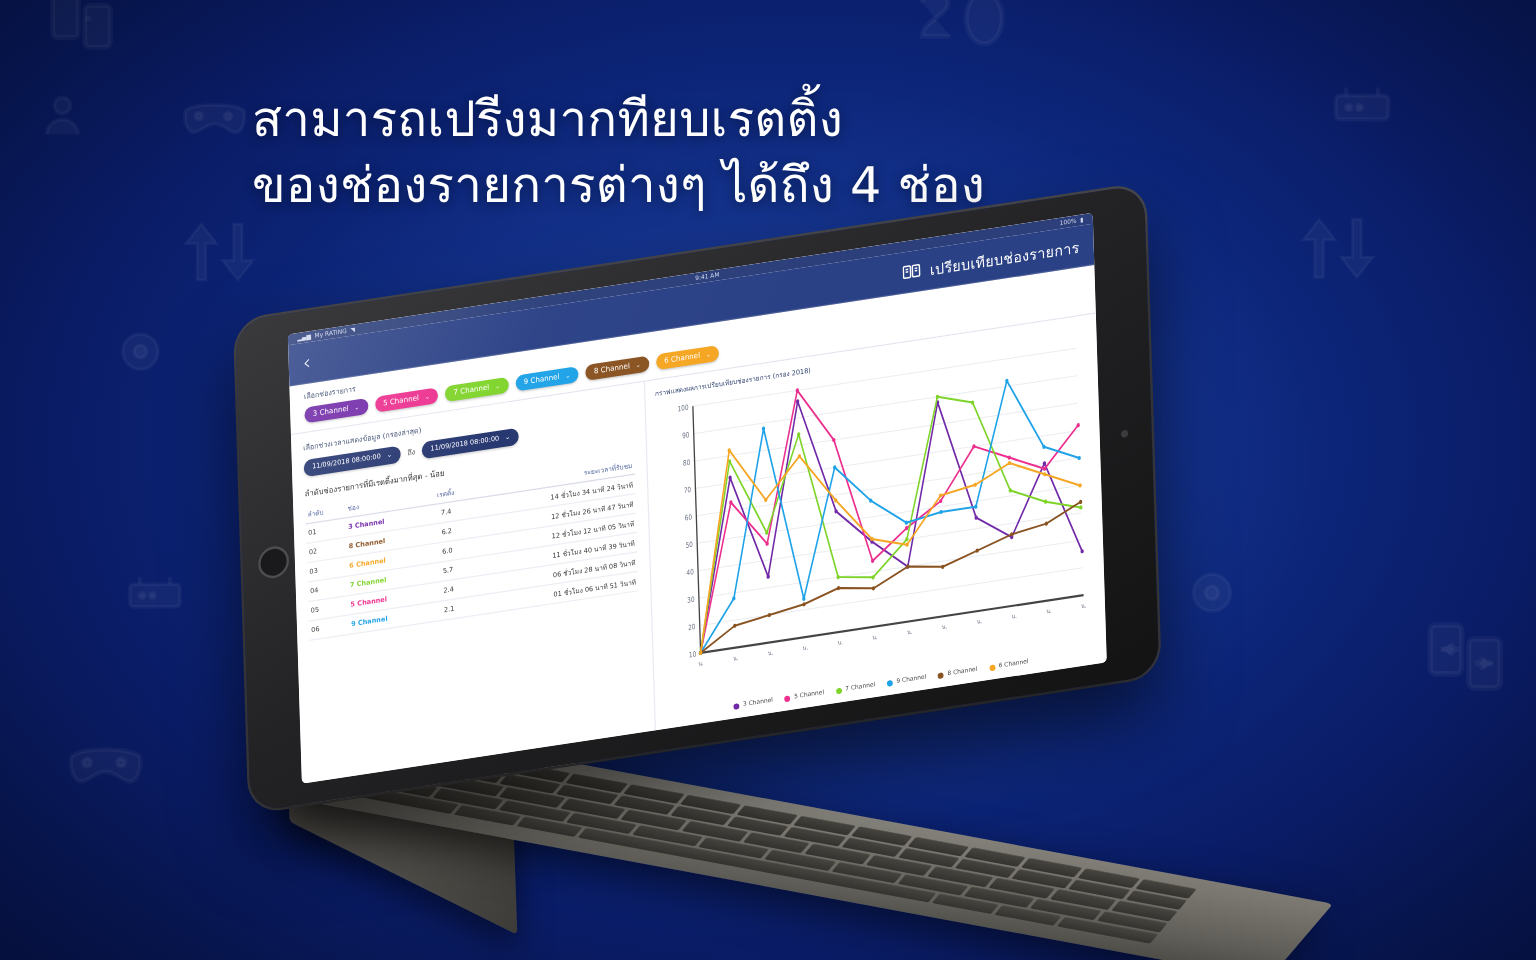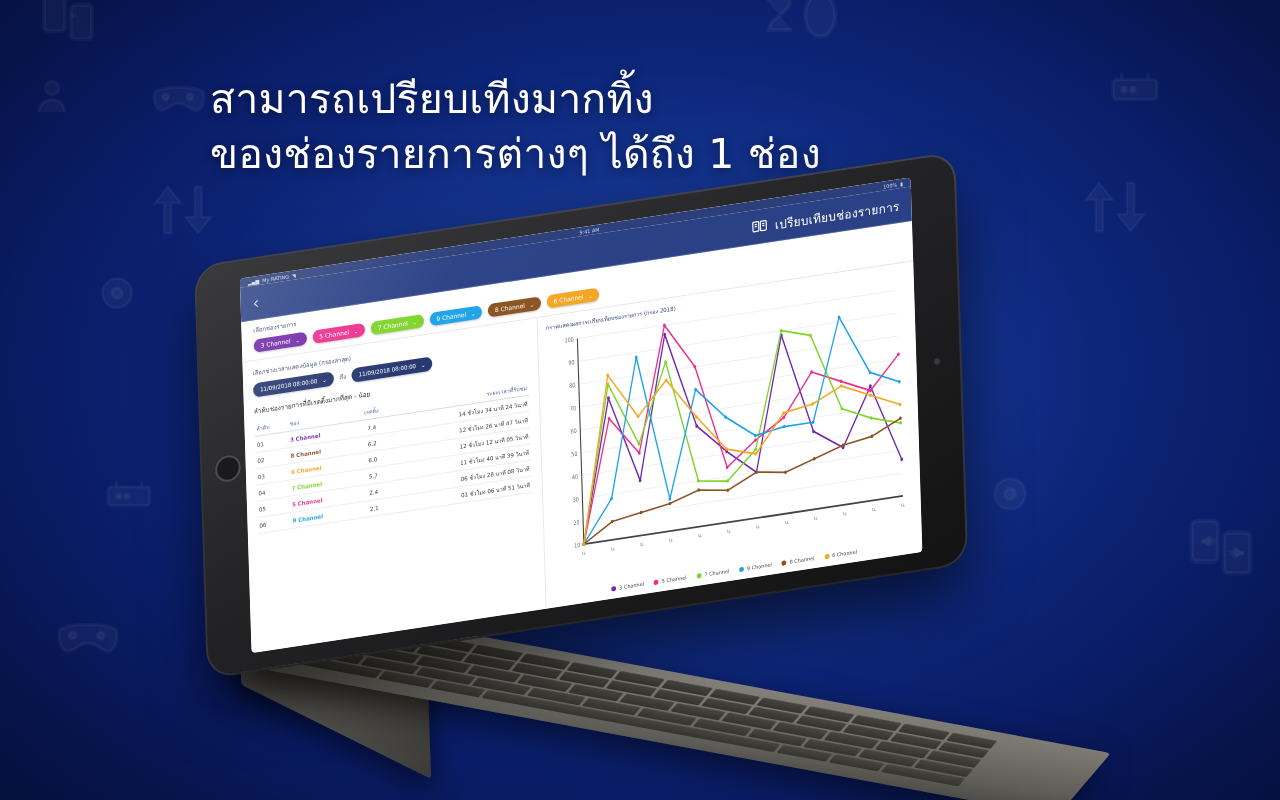--- a/index.html
+++ b/index.html
@@ -269,22 +269,22 @@
 <svg class="deco" style="left:1186px;top:512px;width:70px;height:70px" viewBox="0 0 24 24" fill="none" stroke-width="1.6">
     <rect x="2" y="3" width="9" height="14" rx="1.6"></rect>
     <path d="M5 10h4l-1.4-1.6M5 10h4l-1.4 1.6"></path>
     <rect x="13" y="7" width="9" height="14" rx="1.6"></rect>
     <path d="M20 14h-4l1.4-1.6M20 14h-4l1.4 1.6"></path>
   </svg>
 
 <div id="vignette"></div>
 
 <div id="headline">
-  <span class="l1">สามารถเปรียบเทีงมากทิ้ง</span>
-  <span class="l2">ของช่องรายการต่างๆ ได้ถึง 1 ช่อง</span>
+  <span class="l1">สามารถเปรีงมากทียบเรตติ้ง</span>
+  <span class="l2">ของช่องรายการต่างๆ ได้ถึง 4 ช่อง</span>
 </div>
 
 <div id="device">
 
   <div id="stand"></div>
 
   <div id="keyboard">
     <div id="keys">
       <div class="krow r1">
           <div class="key"></div>

